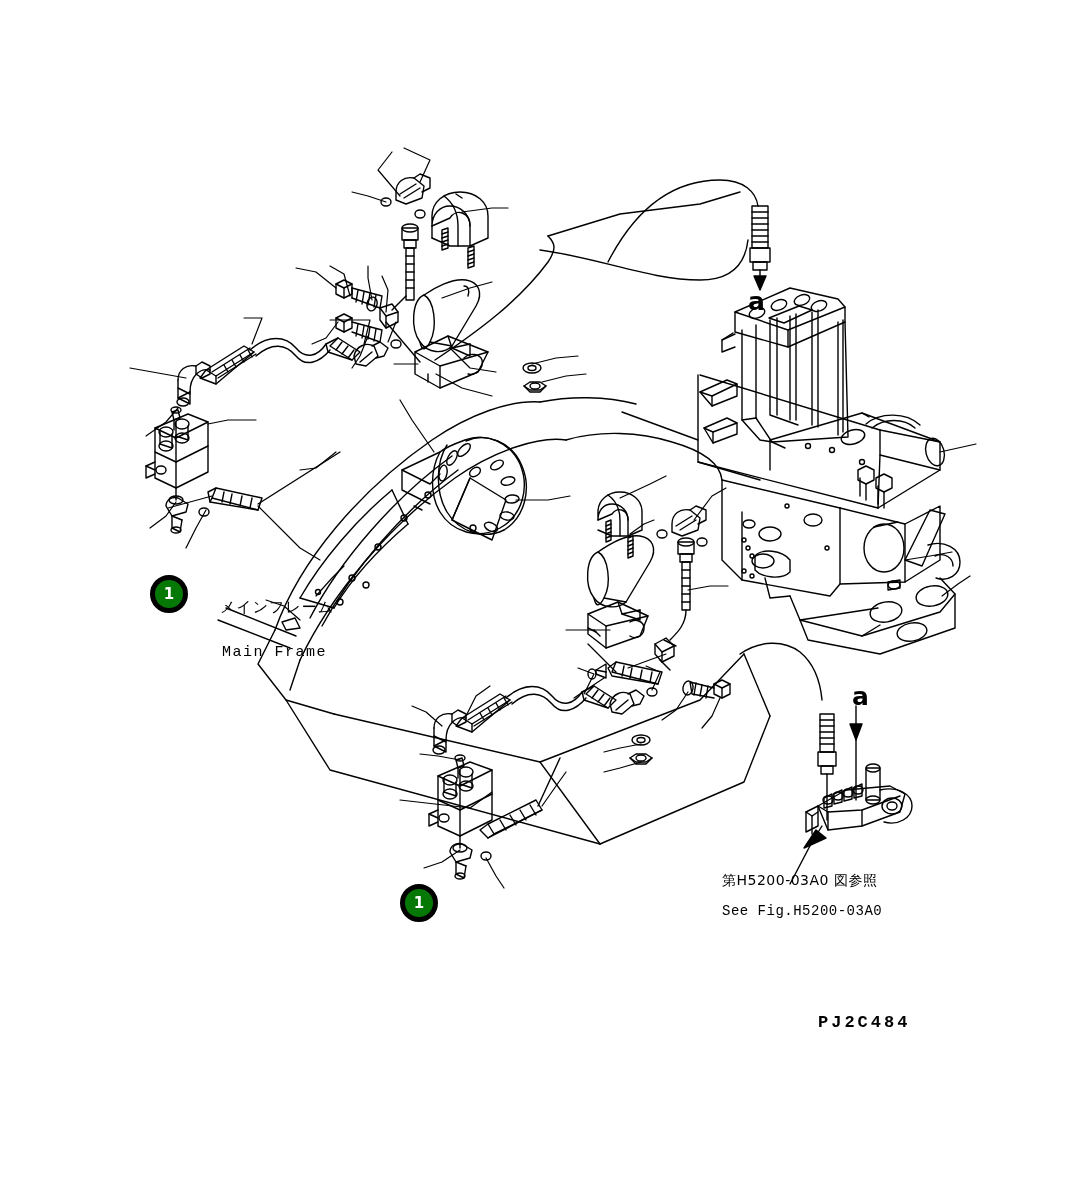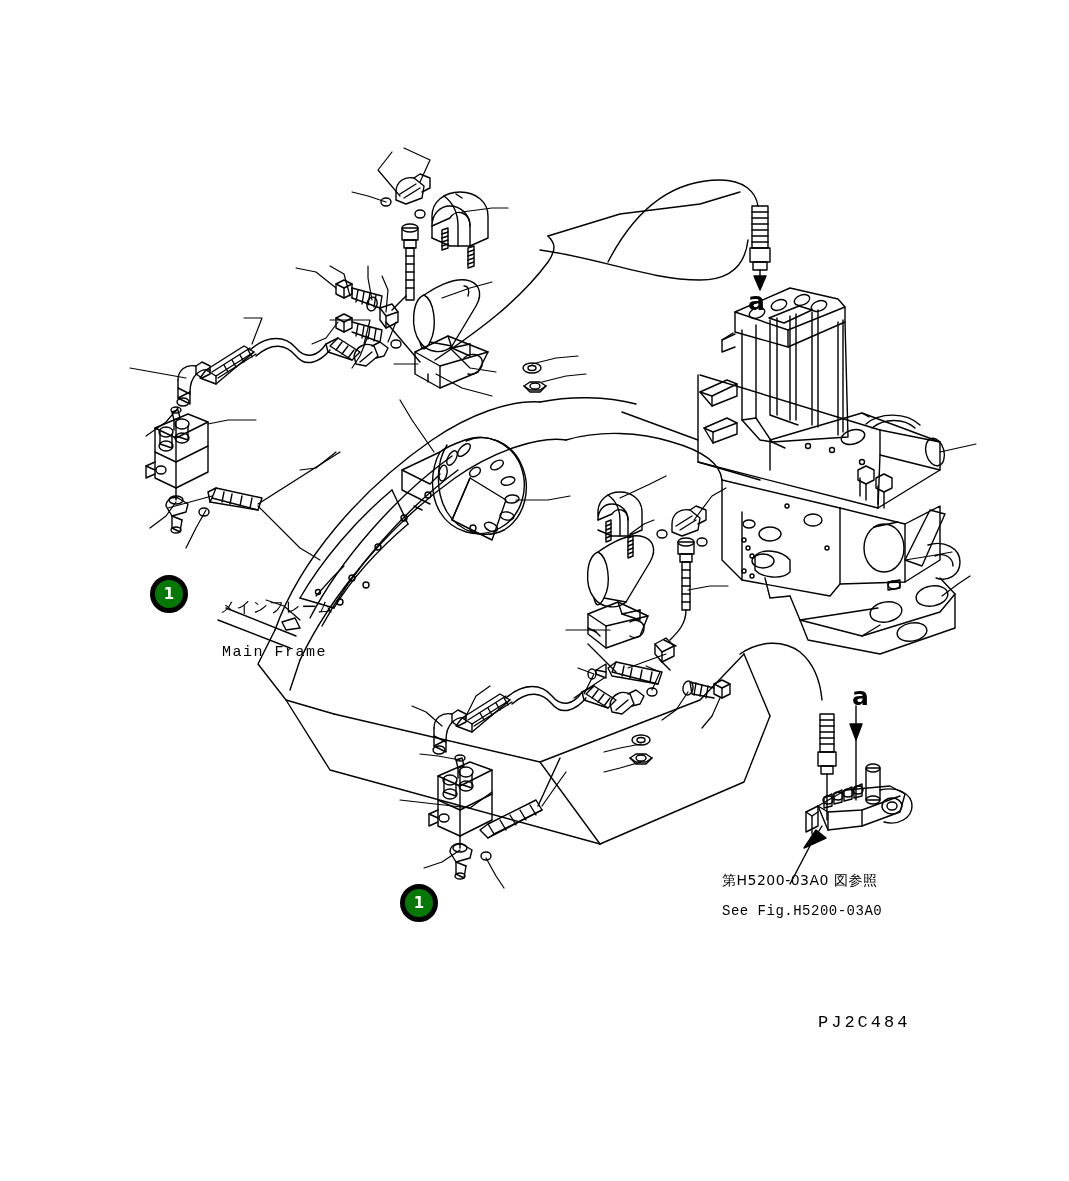--- a/index.html
+++ b/index.html
@@ -48,21 +48,21 @@
   .lbl-ref-en {
     font-family: "Liberation Mono", "DejaVu Sans Mono", monospace;
     font-size: 14px;
     letter-spacing: 0.5px;
     text-align: center;
   }
   .lbl-drawno {
     font-family: "Liberation Mono", "DejaVu Sans Mono", monospace;
     font-size: 17px;
     letter-spacing: 3px;
-    font-weight: normal;
+    font-weight: bold;
   }
   .lbl-marker {
     font-family: "DejaVu Sans", sans-serif;
     font-size: 25px;
     font-weight: bold;
   }
   .callout {
     position: absolute;
     width: 38px;
     height: 38px;

